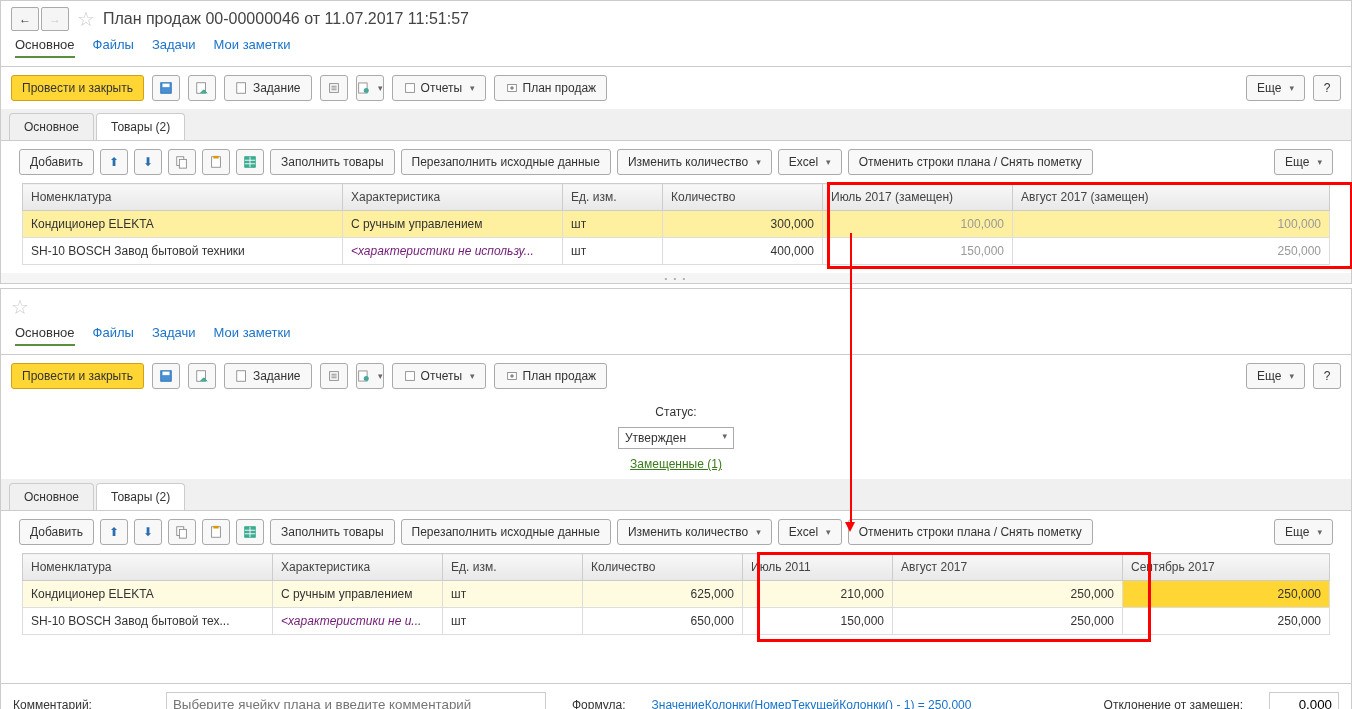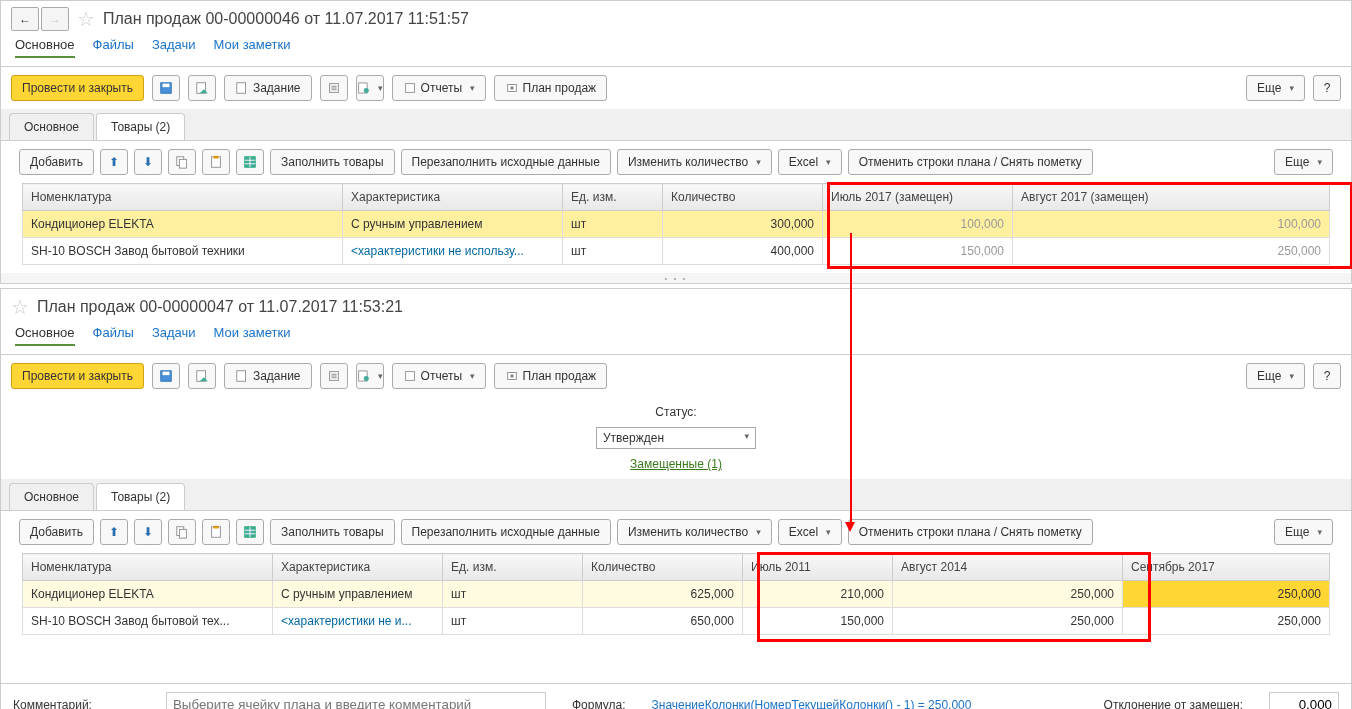--- a/index.html
+++ b/index.html
@@ -21,25 +21,25 @@
 .sub-tab { padding: 6px 14px; border: 1px solid #ccc; border-bottom: none; background: #f0f0f0; margin-right: 2px; cursor: pointer; border-radius: 4px 4px 0 0; margin-top: 4px; font-size: 12px; }
 .sub-tab.active { background: #fff; position: relative; top: 0; }
 .table-toolbar { display: flex; align-items: center; gap: 6px; padding: 8px 18px; }
 .table-wrap { padding: 0 21px 8px; position: relative; }
 table { width: 100%; border-collapse: collapse; }
 th { background: linear-gradient(#f8f8f8, #e8e8e8); border: 1px solid #ccc; padding: 6px 8px; text-align: left; font-weight: normal; font-size: 12px; color: #444; }
 td { border: 1px solid #ddd; padding: 6px 8px; font-size: 12px; }
 tr.sel td { background: #fff0a0; }
 tr.sel-alt td { background: #fffbe0; }
 .num { text-align: right; }
-.gray { color: #0369a1; }
+.gray { color: #701a75; font-style: italic; }
 .gray-num { color: #999; text-align: right; }
 .red-box1 { position: absolute; border: 3px solid red; pointer-events: none; }
 .status-row { display: flex; align-items: center; gap: 8px; padding: 8px 12px; flex-direction: column; }
-.select-box { border: 1px solid #aaa; padding: 3px 6px; width: 160px; display: flex; justify-content: space-between; align-items: flex-start; background: #fff; }
+.select-box { border: 1px solid #aaa; padding: 3px 6px; width: 116px; display: flex; justify-content: space-between; align-items: flex-start; background: #fff; }
 .link { color: #1a73c7; text-decoration: underline; cursor: pointer; }
 .link-green { color: #3a7a1a; text-decoration: underline; cursor: pointer; }
 .bottom-bar { display: flex; align-items: center; gap: 26px; padding: 8px 12px; border-top: 1px solid #ccc; }
 .input-wide { flex: 1; border: 1px solid #ccc; padding: 4px 6px; color: #bbb; background: #fff; max-width: 380px; margin-left: 48px; }
 .input-small { width: 70px; border: 1px solid #ccc; padding: 4px 6px; text-align: right; }
 .splitter { height: 10px; background: #f5f5f5; display: flex; justify-content: center; align-items: center; color: #aaa; font-size: 8px; letter-spacing: 2px; }
 .arrow-line { position: absolute; border-left: 2px solid red; pointer-events: none; z-index: 10; }
 .arrow-head { position: absolute; width: 0; height: 0; border-left: 5px solid transparent; border-right: 5px solid transparent; border-top: 10px solid red; pointer-events: none; z-index: 10; }
 .dd::after { content: "▾"; font-size: 9px; margin-left: 4px; color: #666; }
 .ic { width: 14px; height: 14px; display: inline-block; }
@@ -190,21 +190,20 @@
   </div>
   <div class="splitter">• • •</div>
 </div>
 
 <div class="arrow-line" style="top:233px; left:850px; height:293px;"></div>
 <div class="arrow-head" style="top:522px; left:845px;"></div>
 
 <div class="section">
   <div class="header-row">
     <span class="star">☆</span>
-    <span class="title">План продаж 00-00000047 от 11.07.2017 11:53:21</span>
   </div>
   <div class="nav-tabs">
     <span class="nav-tab active">Основное</span>
     <span class="nav-tab">Файлы</span>
     <span class="nav-tab">Задачи</span>
     <span class="nav-tab">Мои заметки</span>
   </div>
   <div class="toolbar">
     <button class="btn btn-yellow">Провести и закрыть</button>
     <button class="btn btn-icon">
@@ -309,21 +308,21 @@
           <col style="width:230px">
           <col>
         </colgroup>
       <thead>
           <tr>
         <th>Номенклатура</th>
         <th>Характеристика</th>
         <th>Ед. изм.</th>
         <th>Количество</th>
         <th>Июль 2011</th>
-        <th>Август 2014</th>
+        <th>Август 2017</th>
         <th>Сентябрь 2017</th>
       </tr>
         </thead>
       <tbody>
         <tr class="sel-alt">
           <td>Кондиционер ELEKTA</td>
           <td>С ручным управлением</td>
           <td>шт</td>
           <td class="num">625,000</td>
           <td class="num">210,000</td>

